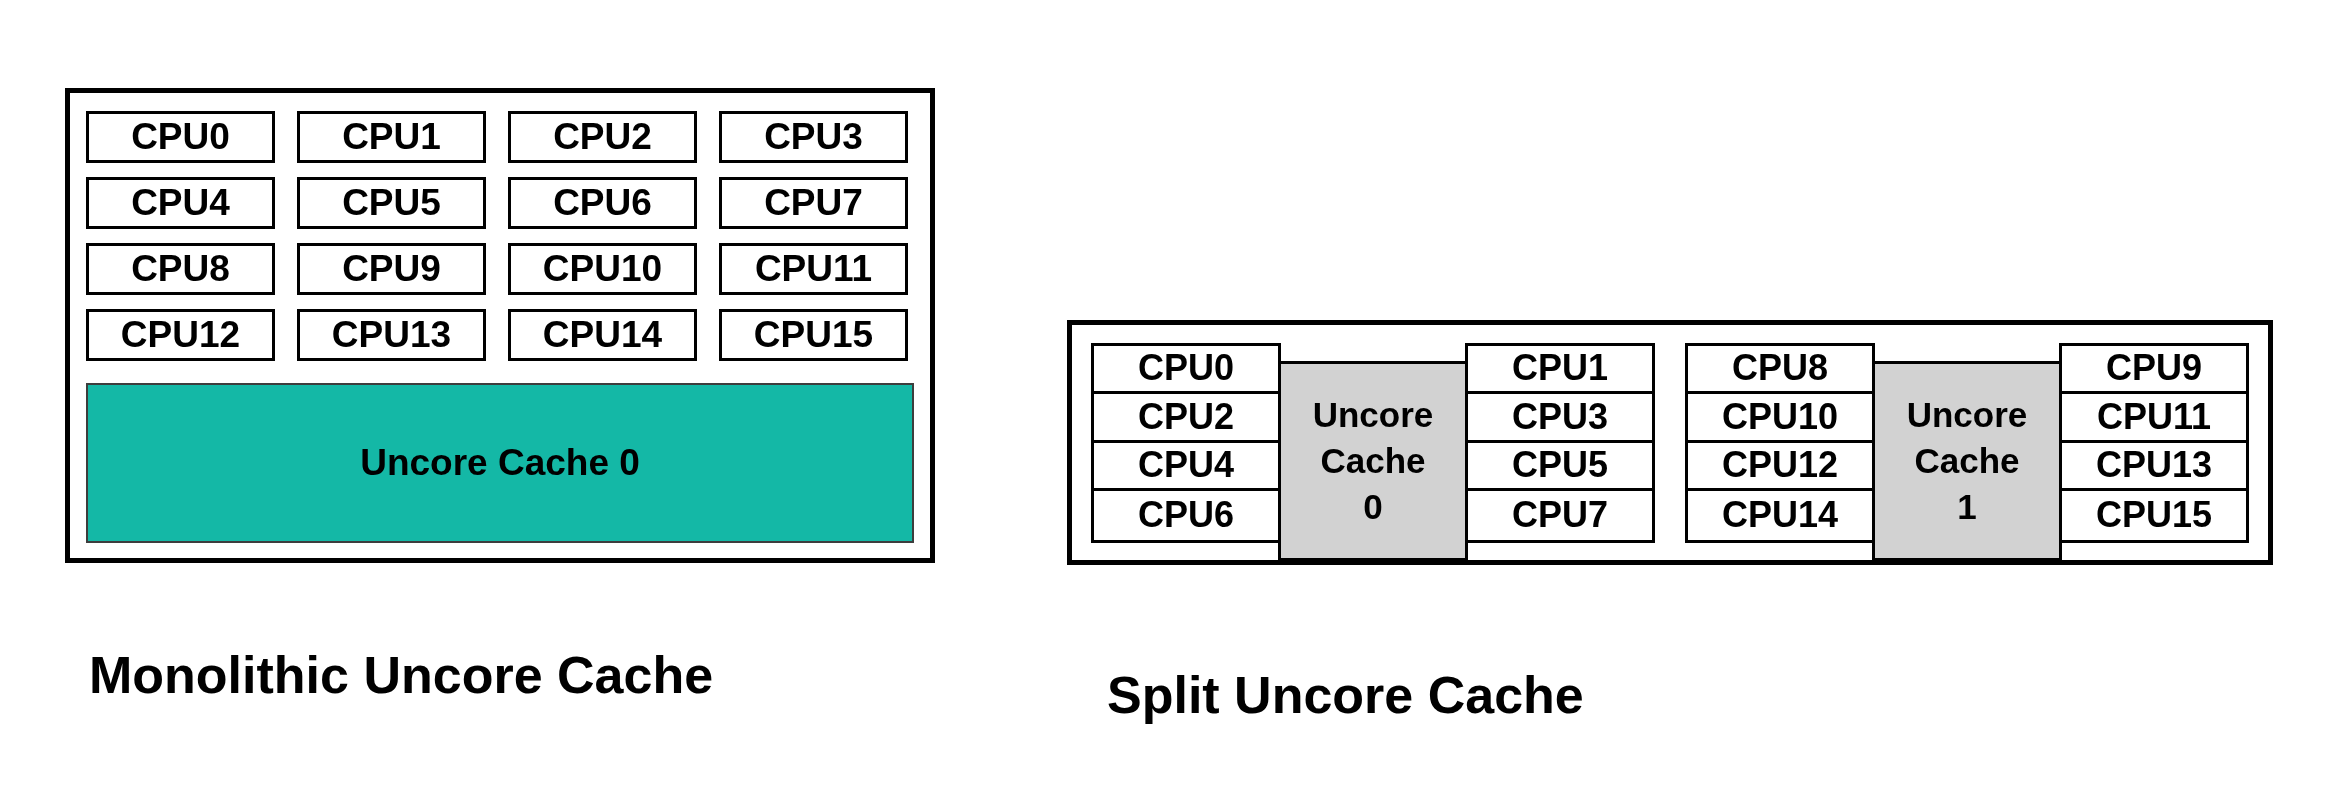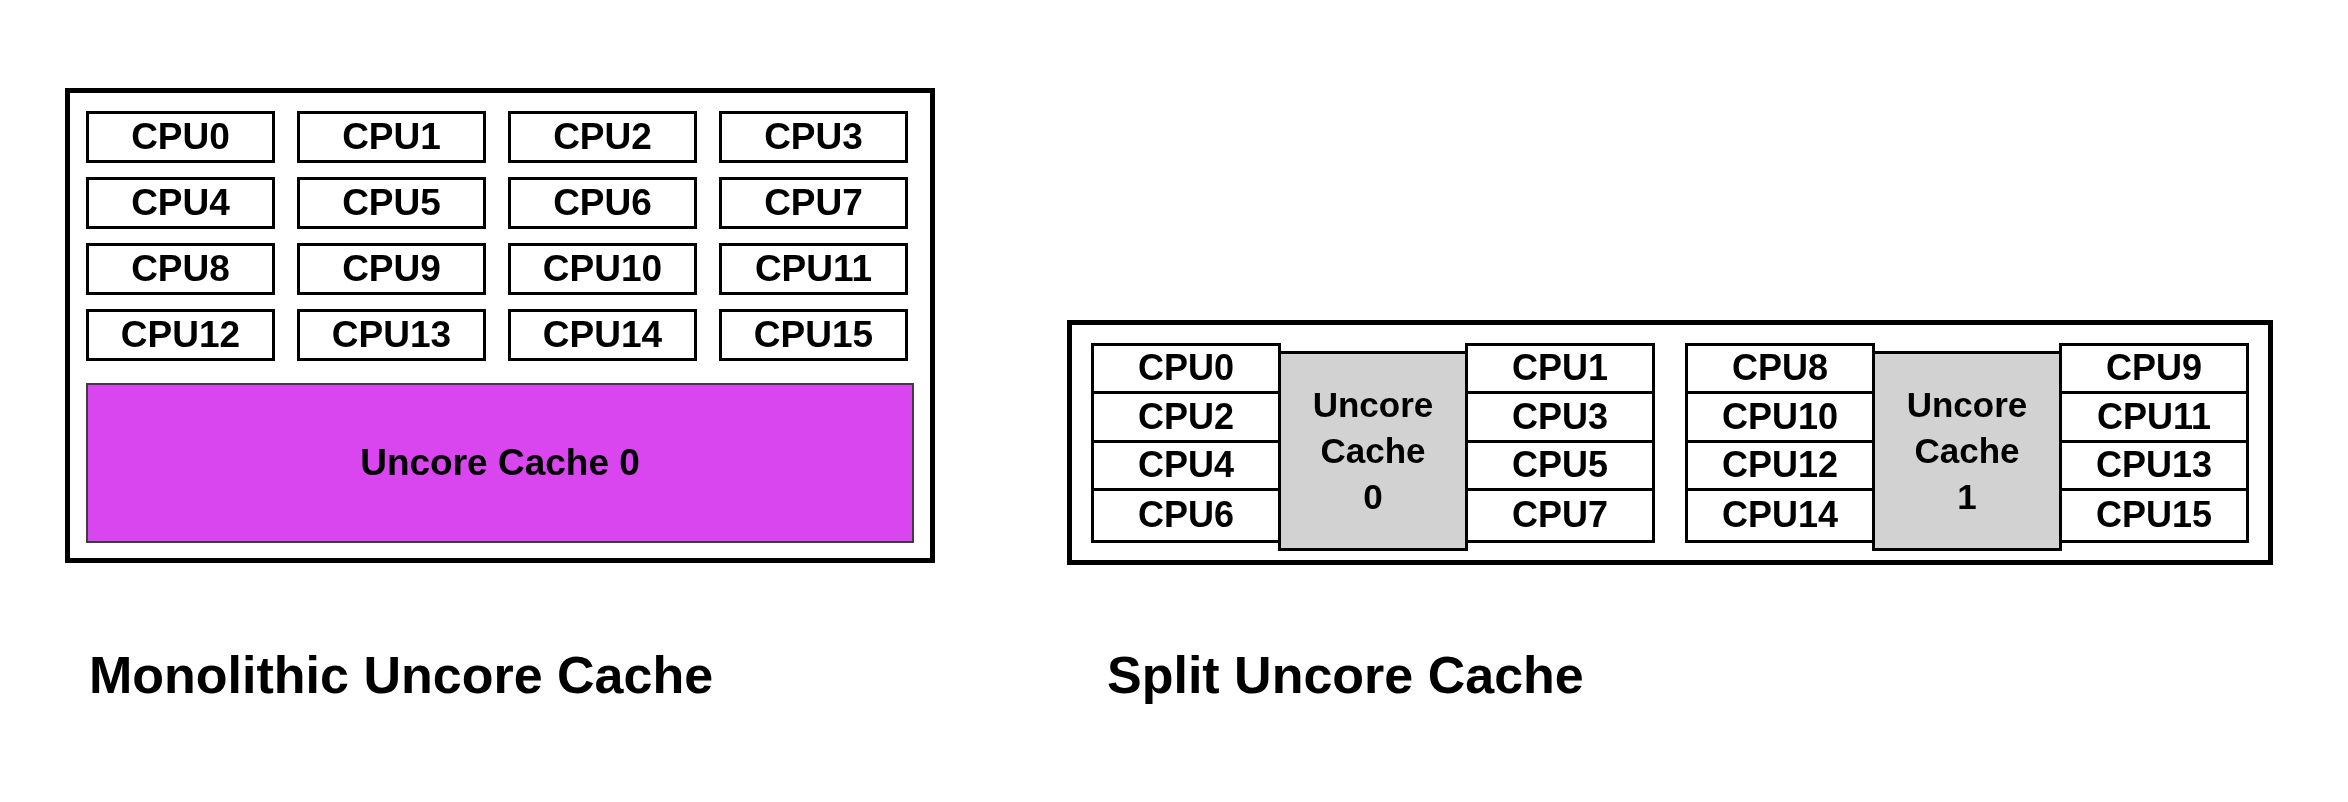--- a/index.html
+++ b/index.html
@@ -18,21 +18,21 @@
   .cpu-grid {
     display:grid; grid-template-columns:repeat(4,189px);
     column-gap:22px; row-gap:14px;
   }
   .cpu-box {
     height:52px; border:3px solid #000000; box-sizing:border-box;
     display:flex; align-items:center; justify-content:center;
     font-size:37px; background:#ffffff;
   }
   .cache-big {
-    margin-top:22px; height:160px; background:#d946ef;
+    margin-top:22px; height:160px; background:#14b8a6;
     border:2px solid #3d3d3d; box-sizing:border-box;
     display:flex; align-items:center; justify-content:center; font-size:37px;
   }
 
   
   .split-box {
     position:absolute; left:1067px; top:320px; width:1206px; height:245px;
     border:5px solid #000000; box-sizing:border-box; background:#ffffff;
     display:flex; align-items:center; justify-content:center; gap:30px;
   }
@@ -40,33 +40,33 @@
   .cpu-col {
     width:190px; height:200px; border:3px solid #000000; box-sizing:border-box;
     display:grid; grid-template-rows:repeat(4,1fr); background:#ffffff;
   }
   .cpu-cell {
     display:flex; align-items:center; justify-content:center;
     font-size:36px; border-bottom:3px solid #000000; box-sizing:border-box;
   }
   .cpu-col .cpu-cell:last-child { border-bottom:none; }
   .cache-col {
-    width:190px; height:200px; margin:8px -3px; position:relative; z-index:1;
+    width:190px; height:200px; margin:18px -3px; position:relative; z-index:1;
     border:3px solid #000000; box-sizing:border-box; background:#d2d2d2;
     display:flex; flex-direction:column; align-items:center; justify-content:center;
     text-align:center; font-size:35px; line-height:46px;
   }
 
   
   .caption {
     position:absolute; top:645px; font-size:52px; line-height:60px;
     text-align:left; white-space:nowrap;
   }
   .caption-left  { left:89px;   width:870px; }
-  .caption-right { left:1107px; width:1206px; }
+  .caption-right { left:1107px; width:1206px;margin-top:20px; }
 </style>
 </head>
 <body>
 
 <div class="mono-box">
   <div class="cpu-grid">
     <div class="cpu-box">CPU0</div>
     <div class="cpu-box">CPU1</div>
     <div class="cpu-box">CPU2</div>
     <div class="cpu-box">CPU3</div>

